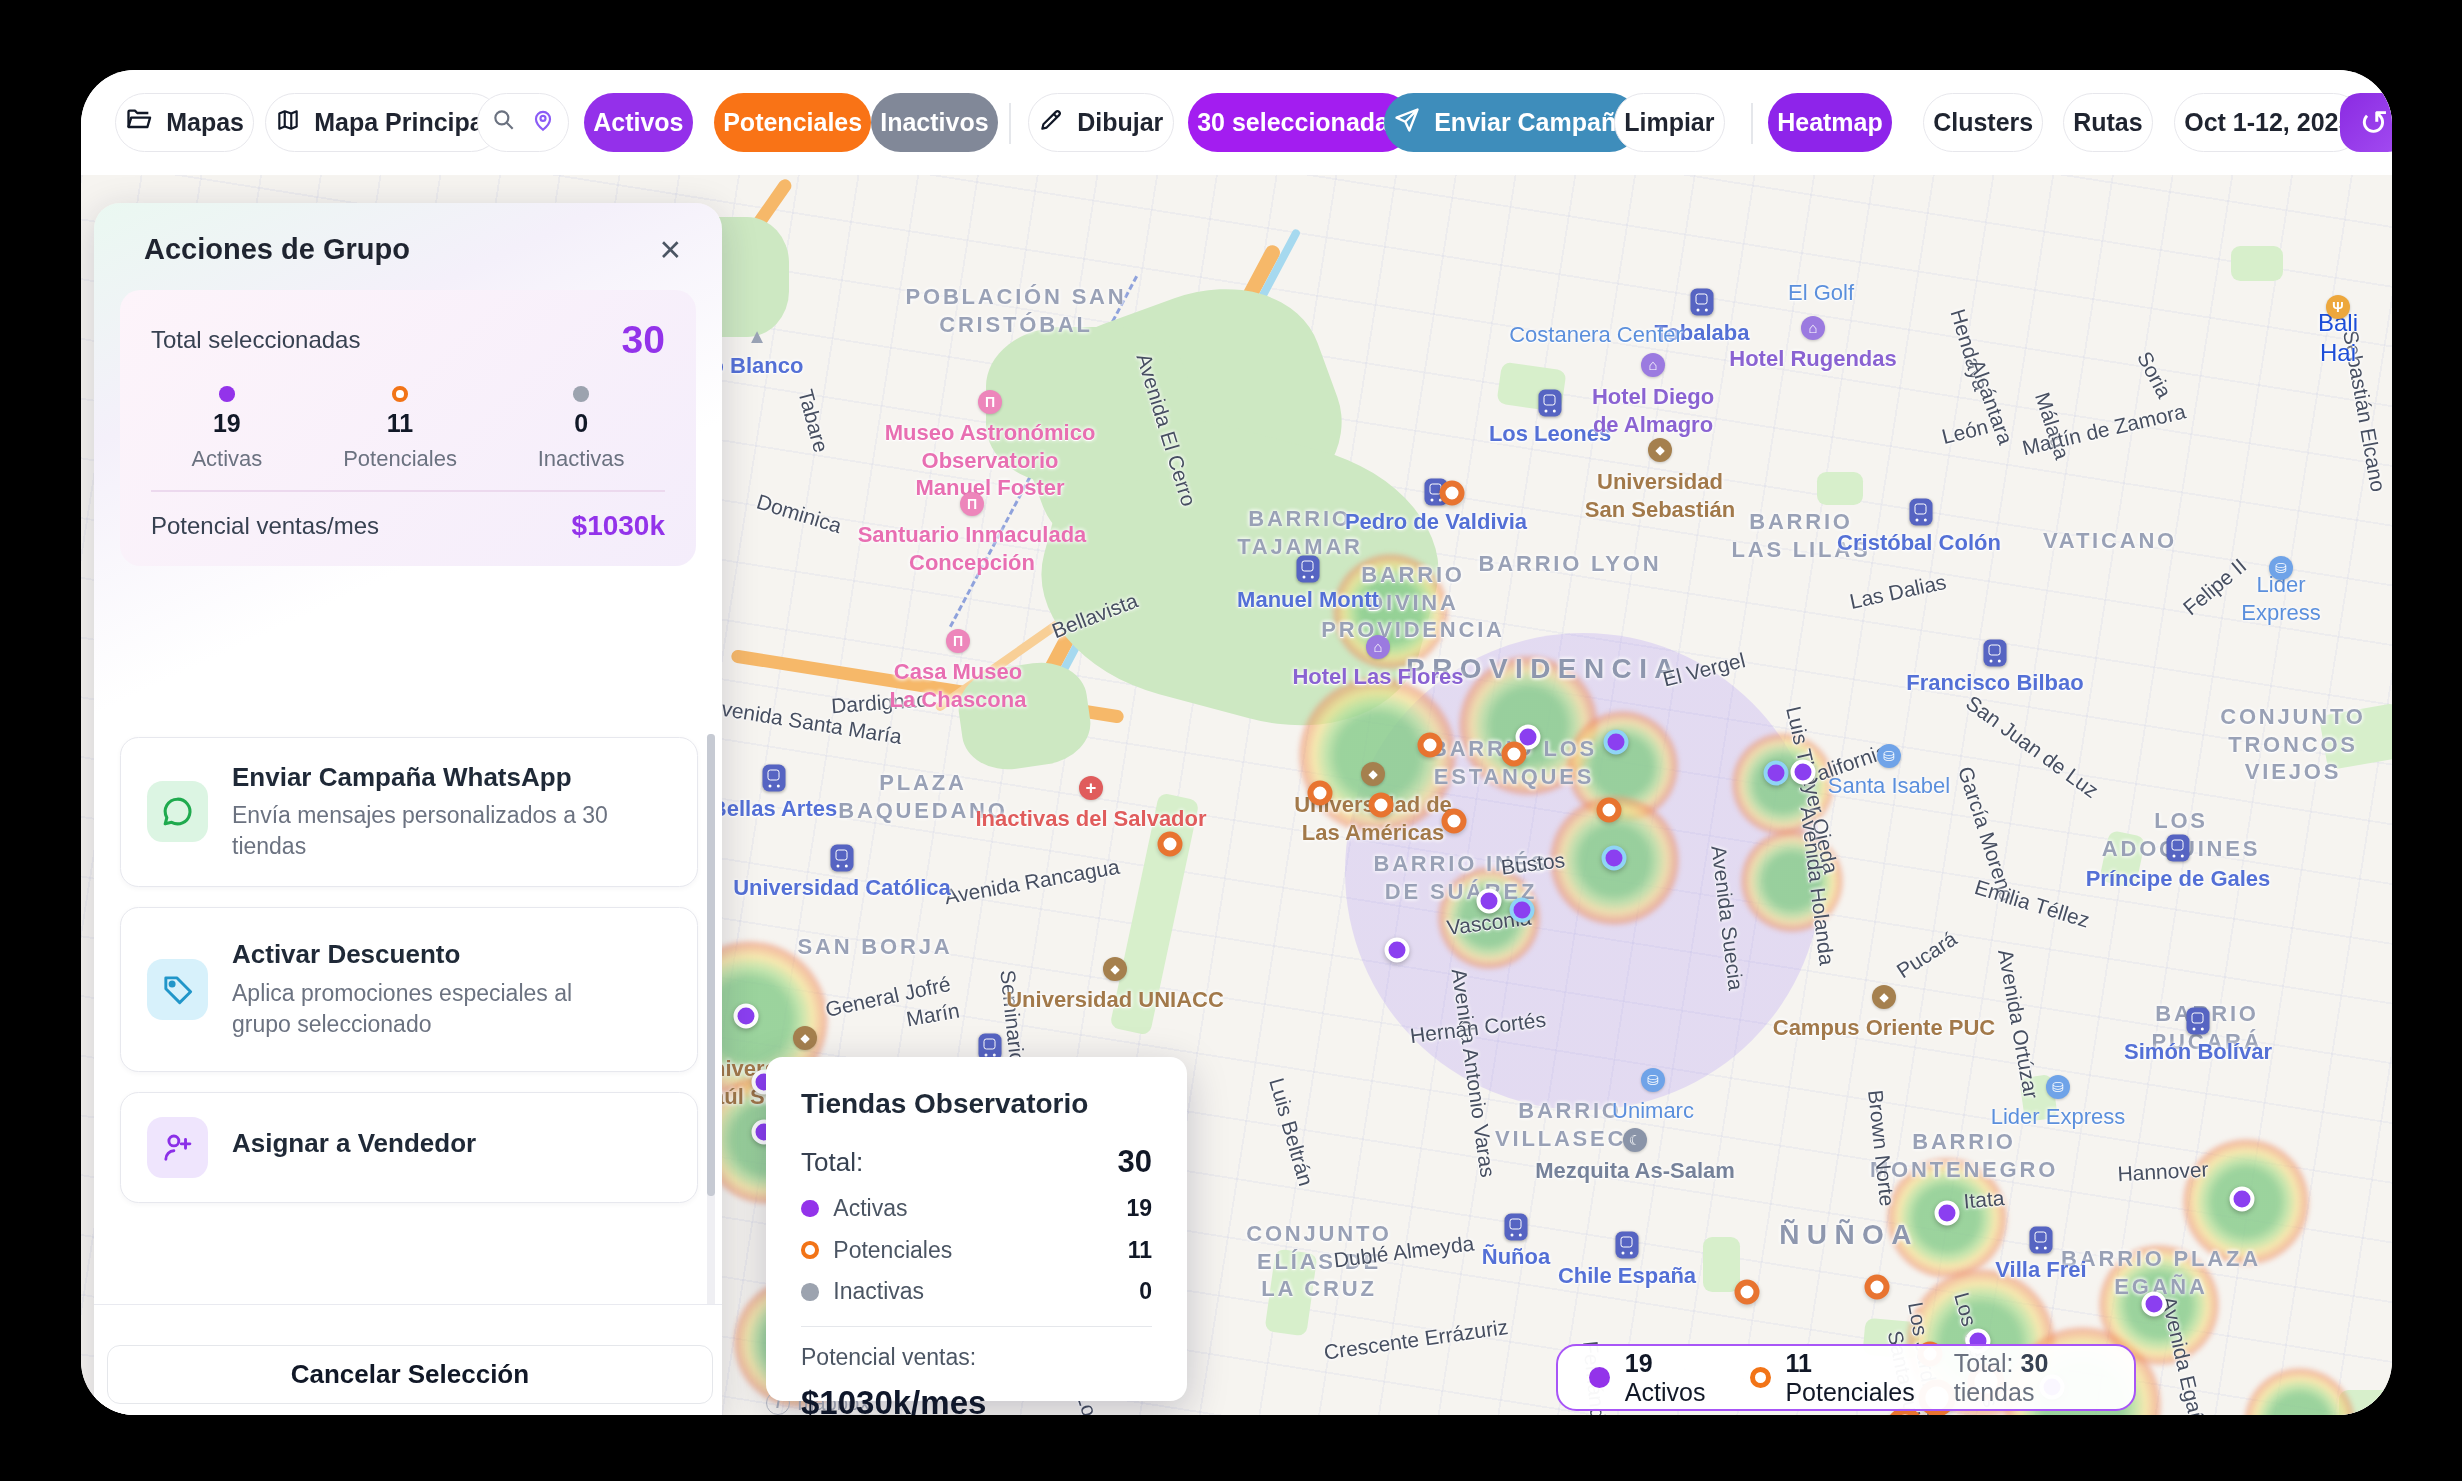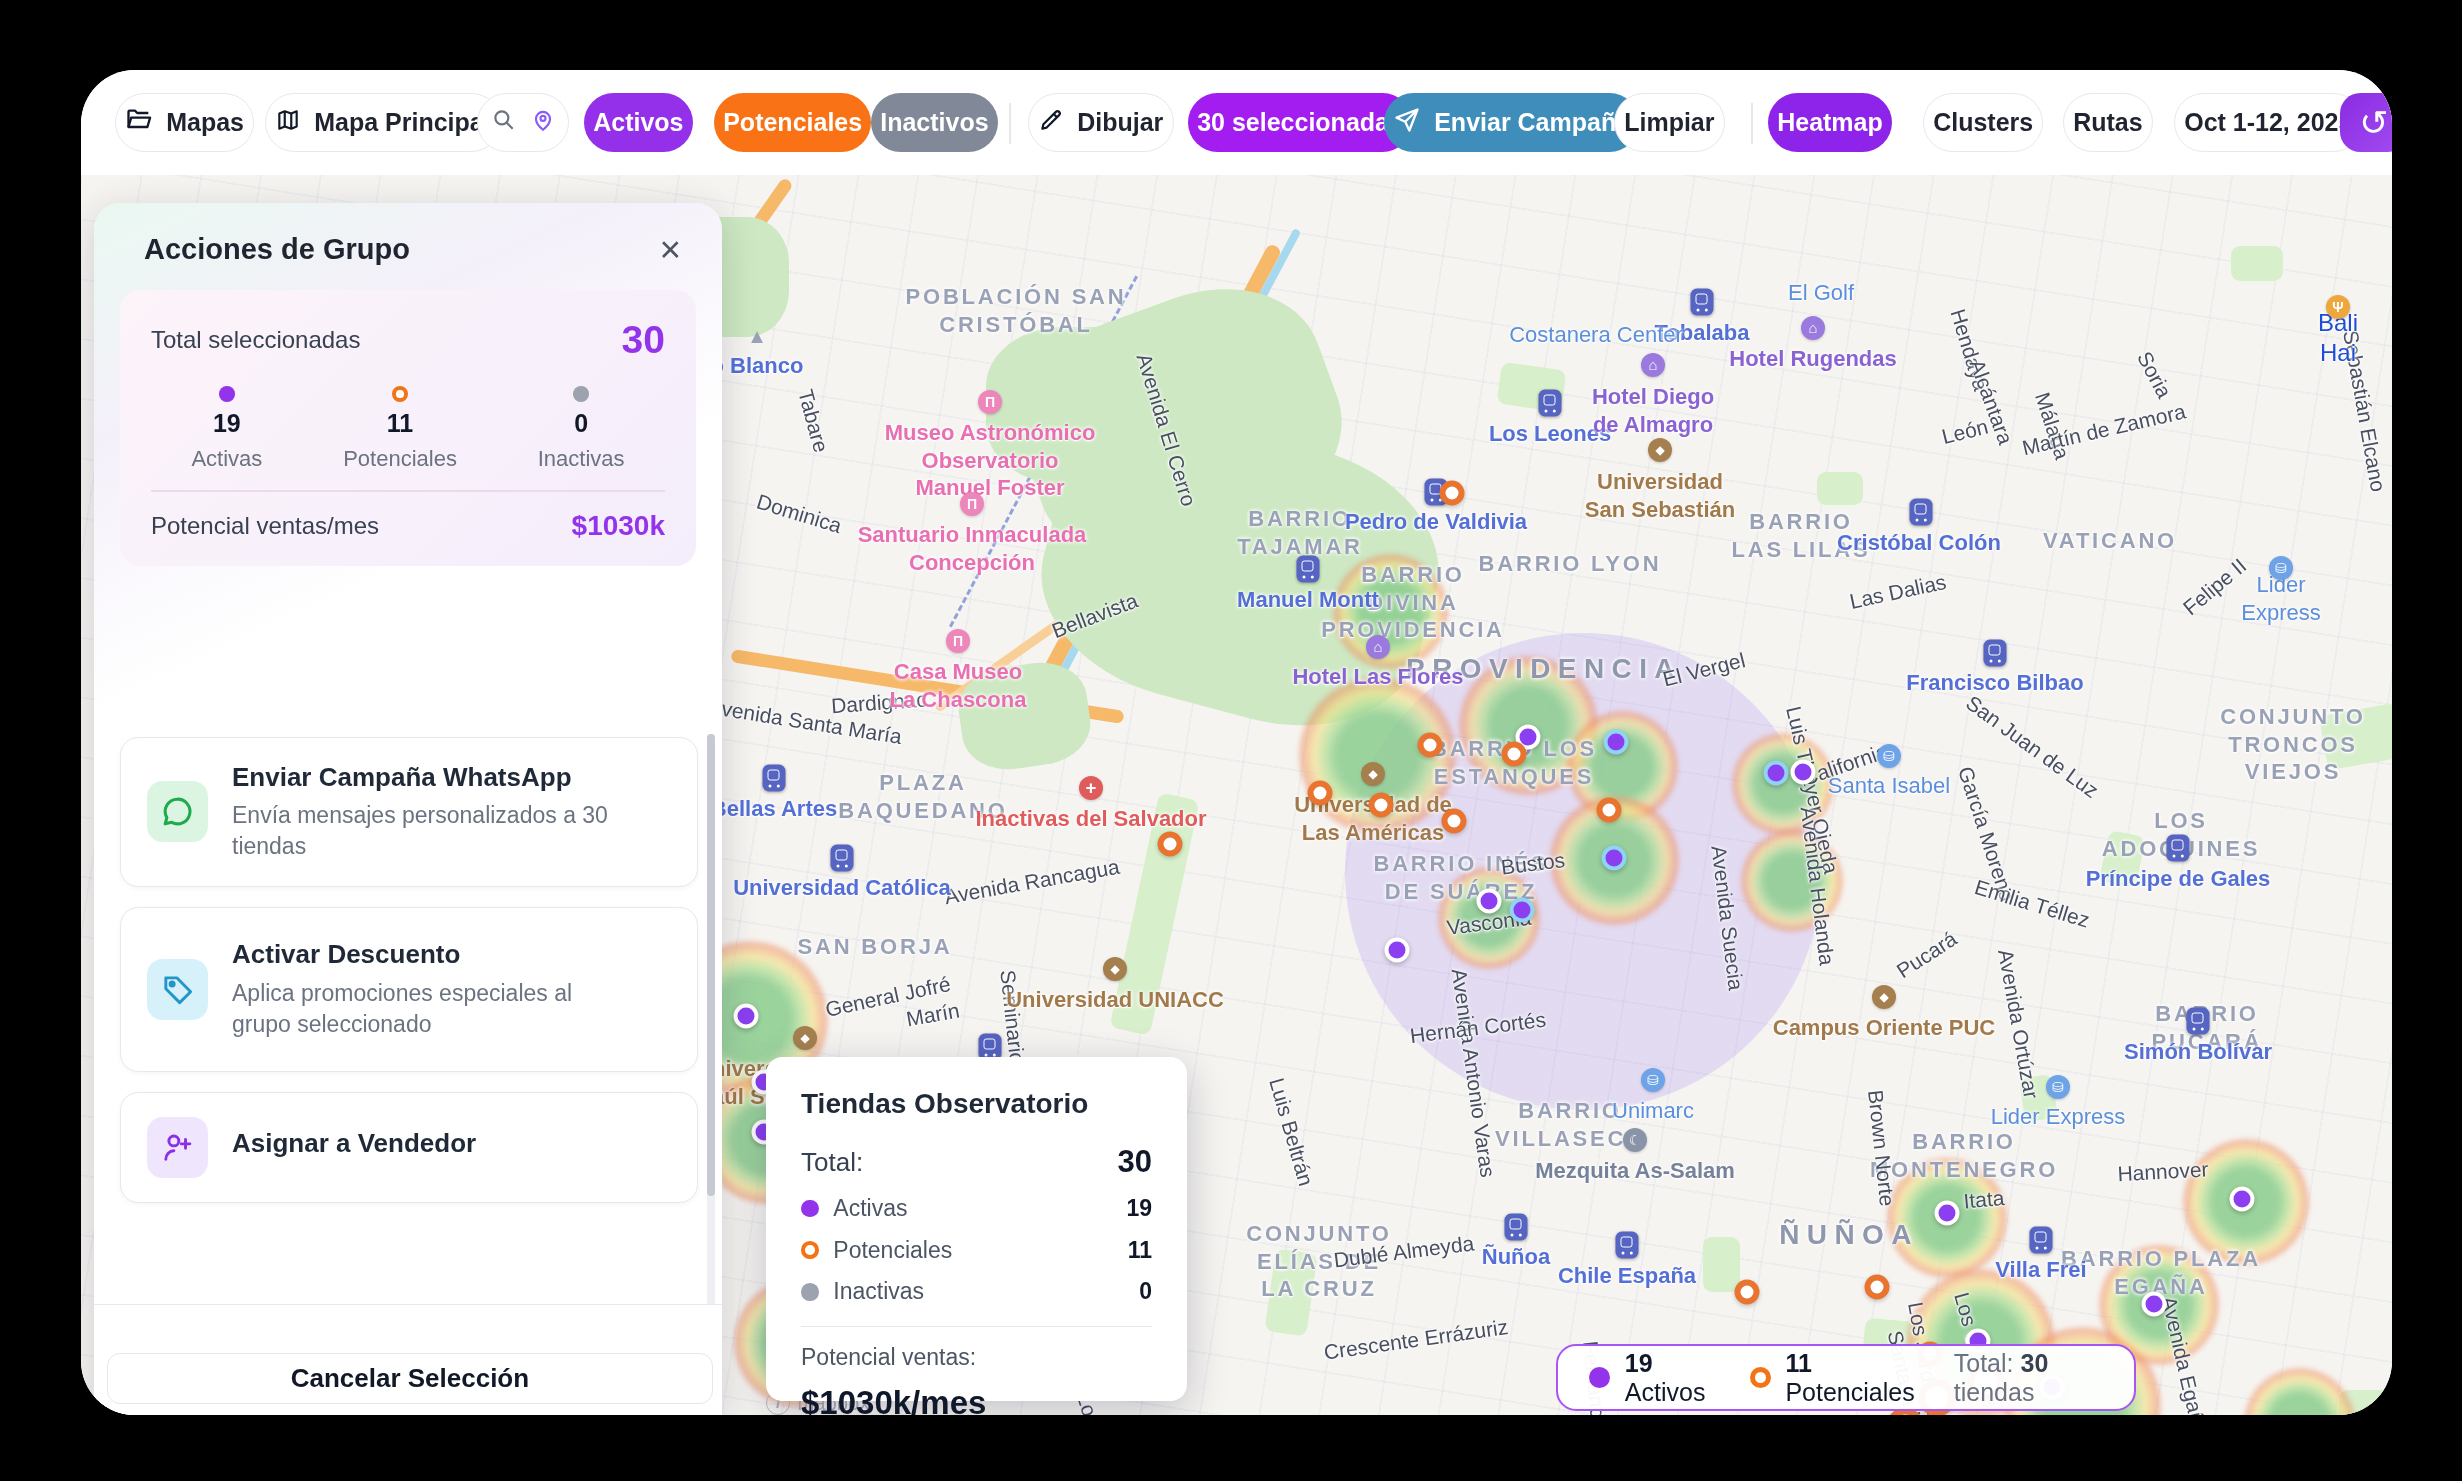--- a/index.html
+++ b/index.html
@@ -97,21 +97,21 @@
   .card-ic { width:61px; height:61px; border-radius:15.7px; display:flex; align-items:center; justify-content:center; flex:0 0 auto; }
   .ci-wa { background:#dcf5e3; }
   .ci-tag { background:#d7f1fb; }
   .ci-user { background:#efe5fd; }
   .card-tx { flex:1; }
   .card-t { font-size:26px; font-weight:700; color:#1f2937; margin-bottom:7.4px; }
   .card-d { font-size:23px; color:#6b7280; line-height:1.35; }
   .sb-scroll { position:absolute; right:7.4px; top:531px; width:7.4px; height:767px; background:#efeff3; border-radius:3.7px; }
   .sb-thumb { position:absolute; left:0; top:0; width:7.4px; height:462px; background:#c6cad3; border-radius:3.7px; cursor:pointer; }
   .sb-footer { position:absolute; left:0; right:0; bottom:0; height:111px; border-top:1.8px solid #e9eaf0; background:#fff; }
-  .cancel-btn { position:absolute; left:13px; right:9.2px; bottom:11px; height:51px; background:#fff; border:1.8px solid #e5e7eb; border-radius:13px; font-size:26px; font-weight:700; color:#111827; cursor:pointer; font-family:inherit; }
+  .cancel-btn { position:absolute; left:13px; right:9.2px; bottom:11px; height:59px; background:#fff; border:1.8px solid #e5e7eb; border-radius:13px; font-size:26px; font-weight:700; color:#111827; cursor:pointer; font-family:inherit; }
 
   
   .popup { position:absolute; left:685px; top:987px; width:421px; height:344px; background:#fff; border-radius:16.6px; box-shadow:0 11px 41px rgba(20,20,60,.22); z-index:40; padding:31px 35px; }
   .pop-title { font-size:28px; font-weight:700; color:#1f2937; margin-bottom:24px; }
   .pop-row { display:flex; align-items:center; justify-content:space-between; margin-bottom:14.8px; }
   .pop-total-l { font-size:26px; color:#374151; }
   .pop-total-v { font-size:31px; font-weight:700; color:#111827; }
   .pop-item { display:flex; align-items:center; gap:14.8px; font-size:23px; color:#4b5563; }
   .pop-v { font-size:23px; font-weight:700; color:#111827; }
   .pop-div { height:1.8px; background:#e5e7eb; margin:20.3px 0 16.6px 0; }

